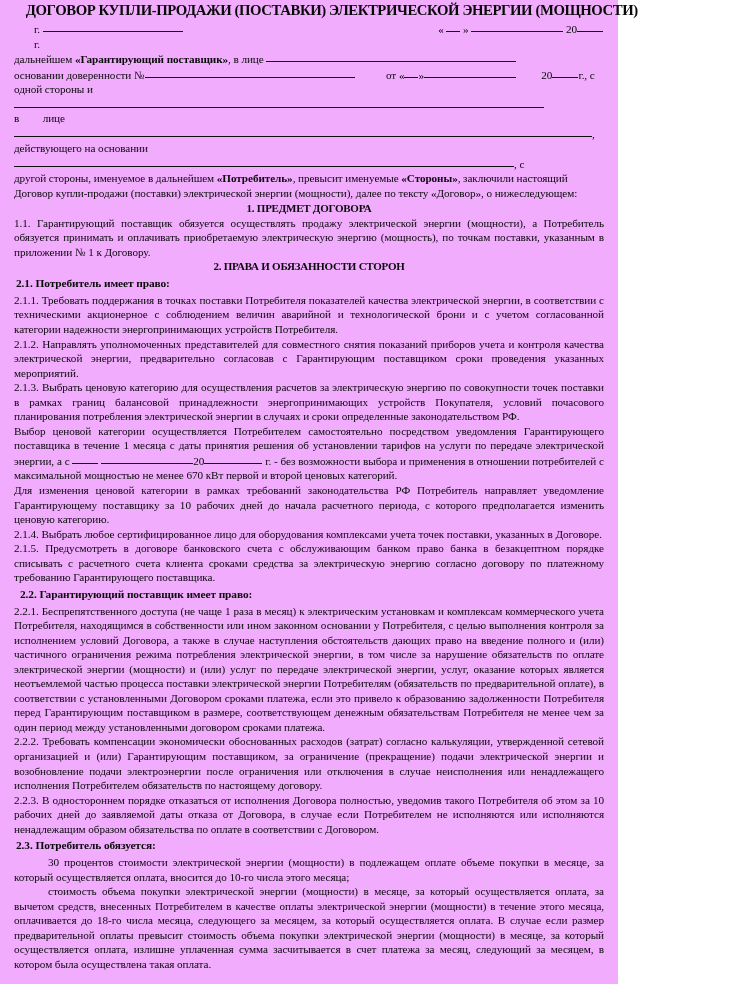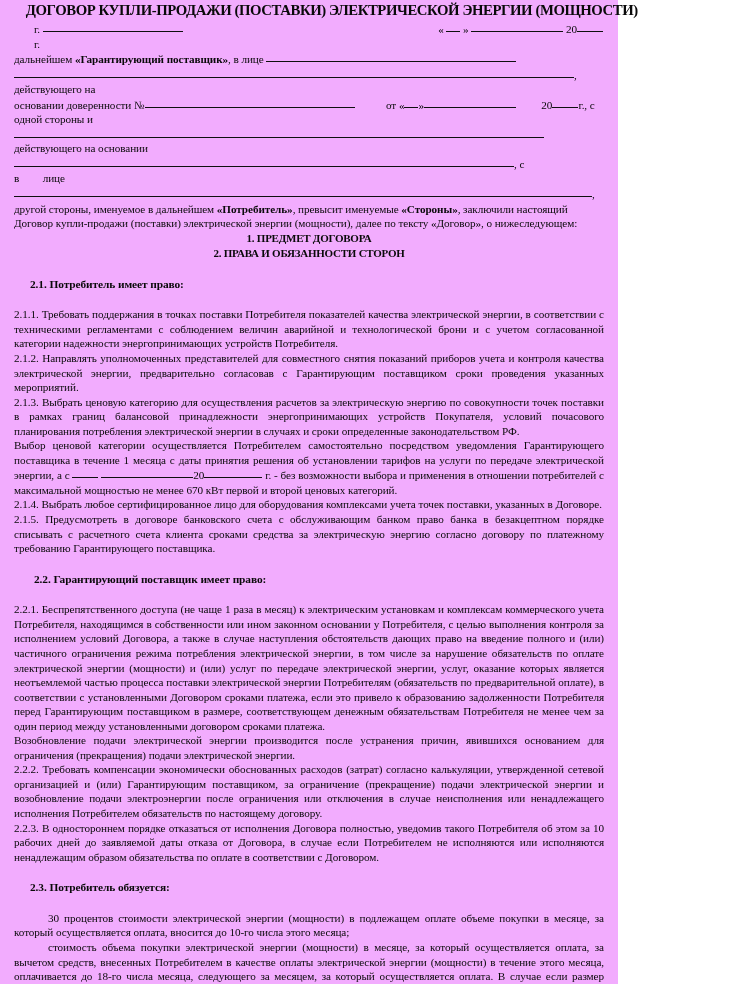--- a/index.html
+++ b/index.html
@@ -81,21 +81,21 @@
     font-size: 11px;
     line-height: 15px;
     letter-spacing: -0.25px;
     margin: 0;
   }
   .sub-head {
     font-weight: bold;
     font-size: 11.4px;
     line-height: 14.7px;
     letter-spacing: -0.1px;
-    margin: 16px;
+    margin: 2px;
     text-align: left;
   }
 
   b, strong { font-weight: bold; }
 
   
   .page { filter: contrast(1.02); }
 </style>
 </head>
 <body>
@@ -115,82 +115,80 @@
     <span>20</span><span class="bl bl-xs"></span><span>г.</span>
   </p>
 
 
   <p>
     <span>дальнейшем</span>
     <b>«Гарантирующий   поставщик»</b><span>, в лице</span>
     <span class="bl" style="width:250px;"></span>
   </p>
 
-  <p style="text-align:left;">
-    <span class="bl" style="width:560px;"></span><span>, действующего на</span>
-  </p>
 
   <p style="text-align:left;">
     <span>основании  доверенности  №</span><span class="bl bl-xl"></span>
     <span style="display:inline-block;width:26px;"></span>
     <span>от</span>
     <span>«</span><span class="bl bl-xxs"></span><span>»</span><span class="bl bl-m"></span>
     <span style="display:inline-block;width:20px;"></span>
     <span>20</span><span class="bl bl-xs"></span><span>г.,  с  одной  стороны  и</span>
   </p>
 
   <div class="rule-row">
     <div class="rule" style="right:60px;"></div>
   </div>
 
   <p style="text-align:left;">
-    <span>действующего   на   основании</span>
-    <span class="bl" style="width:500px;"></span><span>, с</span>
-  </p>
-
-  <p style="text-align:left;">
     <span>в</span>
     <span style="display:inline-block;width:18px;"></span>
     <span>лице</span>
     <span class="bl" style="width:578px;"></span><span>,</span>
   </p>
 
+  <p style="text-align:left;">
+    <span>действующего   на   основании</span>
+    <span class="bl" style="width:500px;"></span><span>, с</span>
+  </p>
+
   <p>
     <span>другой стороны, именуемое в дальнейшем </span><b>«Потребитель»</b><span>, превысит именуемые </span><b>«Стороны»</b><span>, заключили настоящий</span>
   </p>
 
   <p style="text-align:left;">
     <span>Договор купли-продажи (поставки) электрической энергии (мощности),  далее по тексту «Договор», о нижеследующем:</span>
   </p>
 
   <div class="sec-head">1. ПРЕДМЕТ ДОГОВОРА</div>
 
+  <p>1.1. Гарантирующий поставщик обязуется осуществлять продажу электрической энергии (мощности), а Потребитель обязуется принимать и оплачивать приобретаемую электрическую энергию (мощность), по точкам поставки, указанным в приложении № 1 к Договору.</p>
 
   <div class="sec-head">2. ПРАВА И ОБЯЗАННОСТИ СТОРОН</div>
 
   <div class="sub-head">2.1. Потребитель имеет право:</div>
 
-  <p>2.1.1. Требовать поддержания в точках поставки Потребителя показателей качества электрической энергии, в соответствии с техническими регламентами с соблюдением величин аварийной и технологической брони и с учетом согласованной категории надежности энергопринимающих устройств Потребителя.</p>
+  <p>2.1.1. Требовать поддержания в точках поставки Потребителя показателей качества электрической энергии, в соответствии с техническими акционерное с соблюдением величин аварийной и технологической брони и с учетом согласованной категории надежности энергопринимающих устройств Потребителя.</p>
   <p>2.1.2. Направлять уполномоченных представителей для совместного снятия показаний приборов учета и контроля качества электрической энергии, предварительно согласовав с Гарантирующим поставщиком сроки проведения указанных мероприятий.</p>
   <p>2.1.3. Выбрать ценовую категорию для осуществления расчетов за электрическую энергию по совокупности точек поставки в рамках границ балансовой принадлежности энергопринимающих устройств Покупателя, условий почасового планирования потребления электрической энергии в случаях и сроки определенные законодательством РФ.</p>
 
   <p>
     <span>Выбор ценовой категории осуществляется Потребителем самостоятельно посредством уведомления Гарантирующего поставщика в течение 1 месяца с даты принятия решения об установлении тарифов на услуги по передаче электрической энергии, а с</span>
     <span class="bl bl-xs"></span>
     <span class="bl bl-m"></span><span>20</span><span class="bl bl-s"></span>
     <span>г. - без возможности выбора и применения в отношении потребителей с максимальной мощностью не менее 670 кВт первой и второй ценовых категорий.</span>
   </p>
 
+  <p>Для изменения ценовой категории в рамках требований законодательства РФ Потребитель направляет уведомление Гарантирующему поставщику за 10 рабочих дней до начала расчетного периода, с которого предполагается изменить ценовую категорию.</p>
   <p>2.1.4. Выбрать любое сертифицированное лицо для оборудования комплексами учета точек поставки, указанных в Договоре.</p>
   <p>2.1.5. Предусмотреть в договоре банковского счета с обслуживающим банком право банка в безакцептном порядке списывать с расчетного счета клиента сроками средства за электрическую энергию согласно договору по платежному требованию Гарантирующего поставщика.</p>
 
   <div class="sub-head" style="padding-left:4px;">2.2. Гарантирующий поставщик имеет право:</div>
 
   <p>2.2.1. Беспрепятственного доступа (не чаще 1 раза в месяц) к электрическим установкам и комплексам коммерческого учета Потребителя, находящимся в собственности или ином законном основании у Потребителя, с целью выполнения контроля за исполнением условий Договора, а также в случае наступления обстоятельств дающих право на введение полного и (или) частичного ограничения режима потребления электрической энергии, в том числе за нарушение обязательств по оплате электрической энергии (мощности) и (или) услуг по передаче электрической энергии, услуг, оказание которых является неотъемлемой частью процесса поставки электрической энергии Потребителям (обязательств по предварительной оплате), в соответствии с установленными Договором сроками платежа, если это привело к образованию задолженности Потребителя перед Гарантирующим поставщиком в размере, соответствующем денежным обязательствам Потребителя не менее чем за один период между установленными договором сроками платежа.</p>
-  <p>Возобновление подачи электрической энергии производится после устранения причин, явившихся основанием для ограничения (прекращения) подачи электрической энергии.</p>
   <p>2.2.2. Требовать компенсации экономически обоснованных расходов (затрат) согласно калькуляции, утвержденной сетевой организацией и (или) Гарантирующим поставщиком, за ограничение (прекращение) подачи электрической энергии и возобновление подачи электроэнергии после ограничения или отключения в случае неисполнения или ненадлежащего исполнения Потребителем обязательств по настоящему договору.</p>
   <p>2.2.3. В одностороннем порядке отказаться от исполнения Договора полностью, уведомив такого Потребителя об этом за 10 рабочих дней до заявляемой даты отказа от Договора, в случае если Потребителем не исполняются или исполняются ненадлежащим образом обязательства по оплате в соответствии с Договором.</p>
 
   <div class="sub-head">2.3.  Потребитель обязуется:</div>
 
 
   <p style="text-indent:34px;">
     <span>30 процентов стоимости электрической энергии (мощности) в подлежащем оплате объеме покупки в месяце, за который осуществляется оплата, вносится до 10-го числа этого месяца;</span>
   </p>
   <p style="text-indent:34px;">

